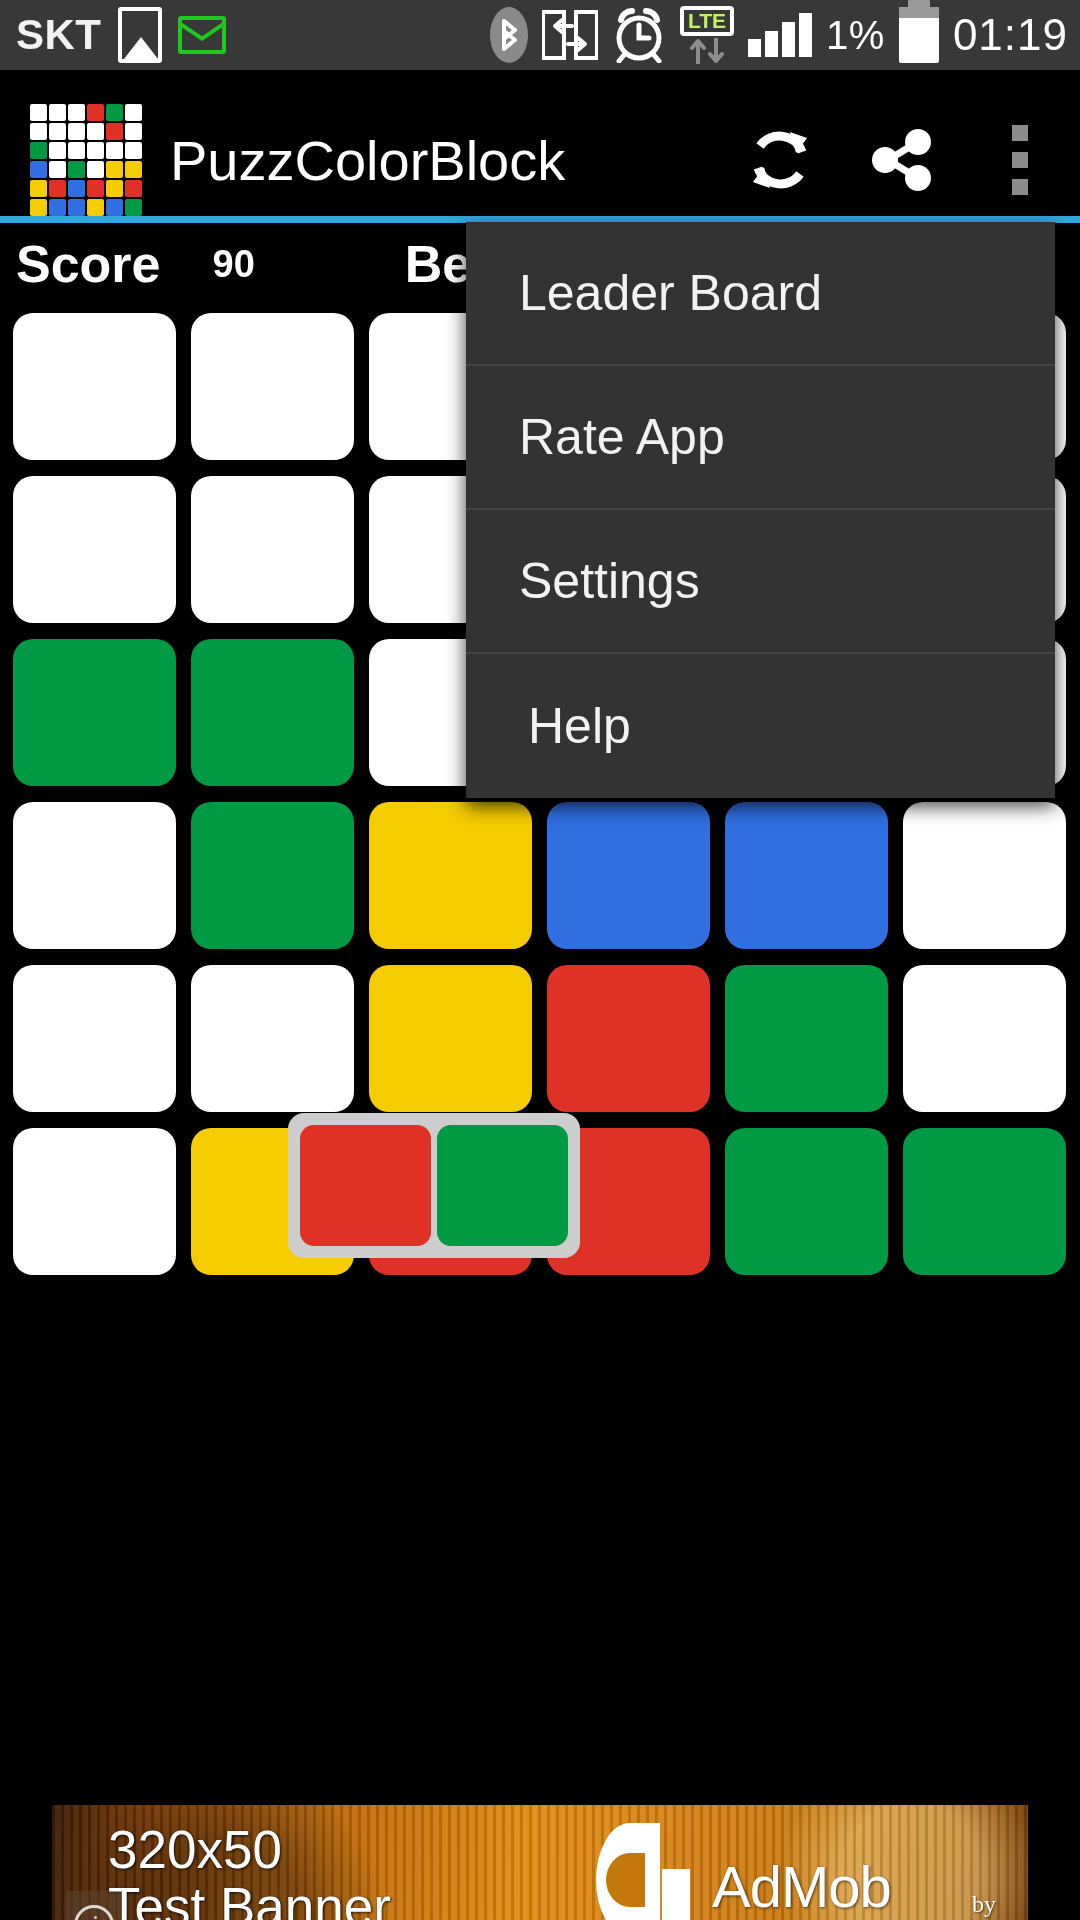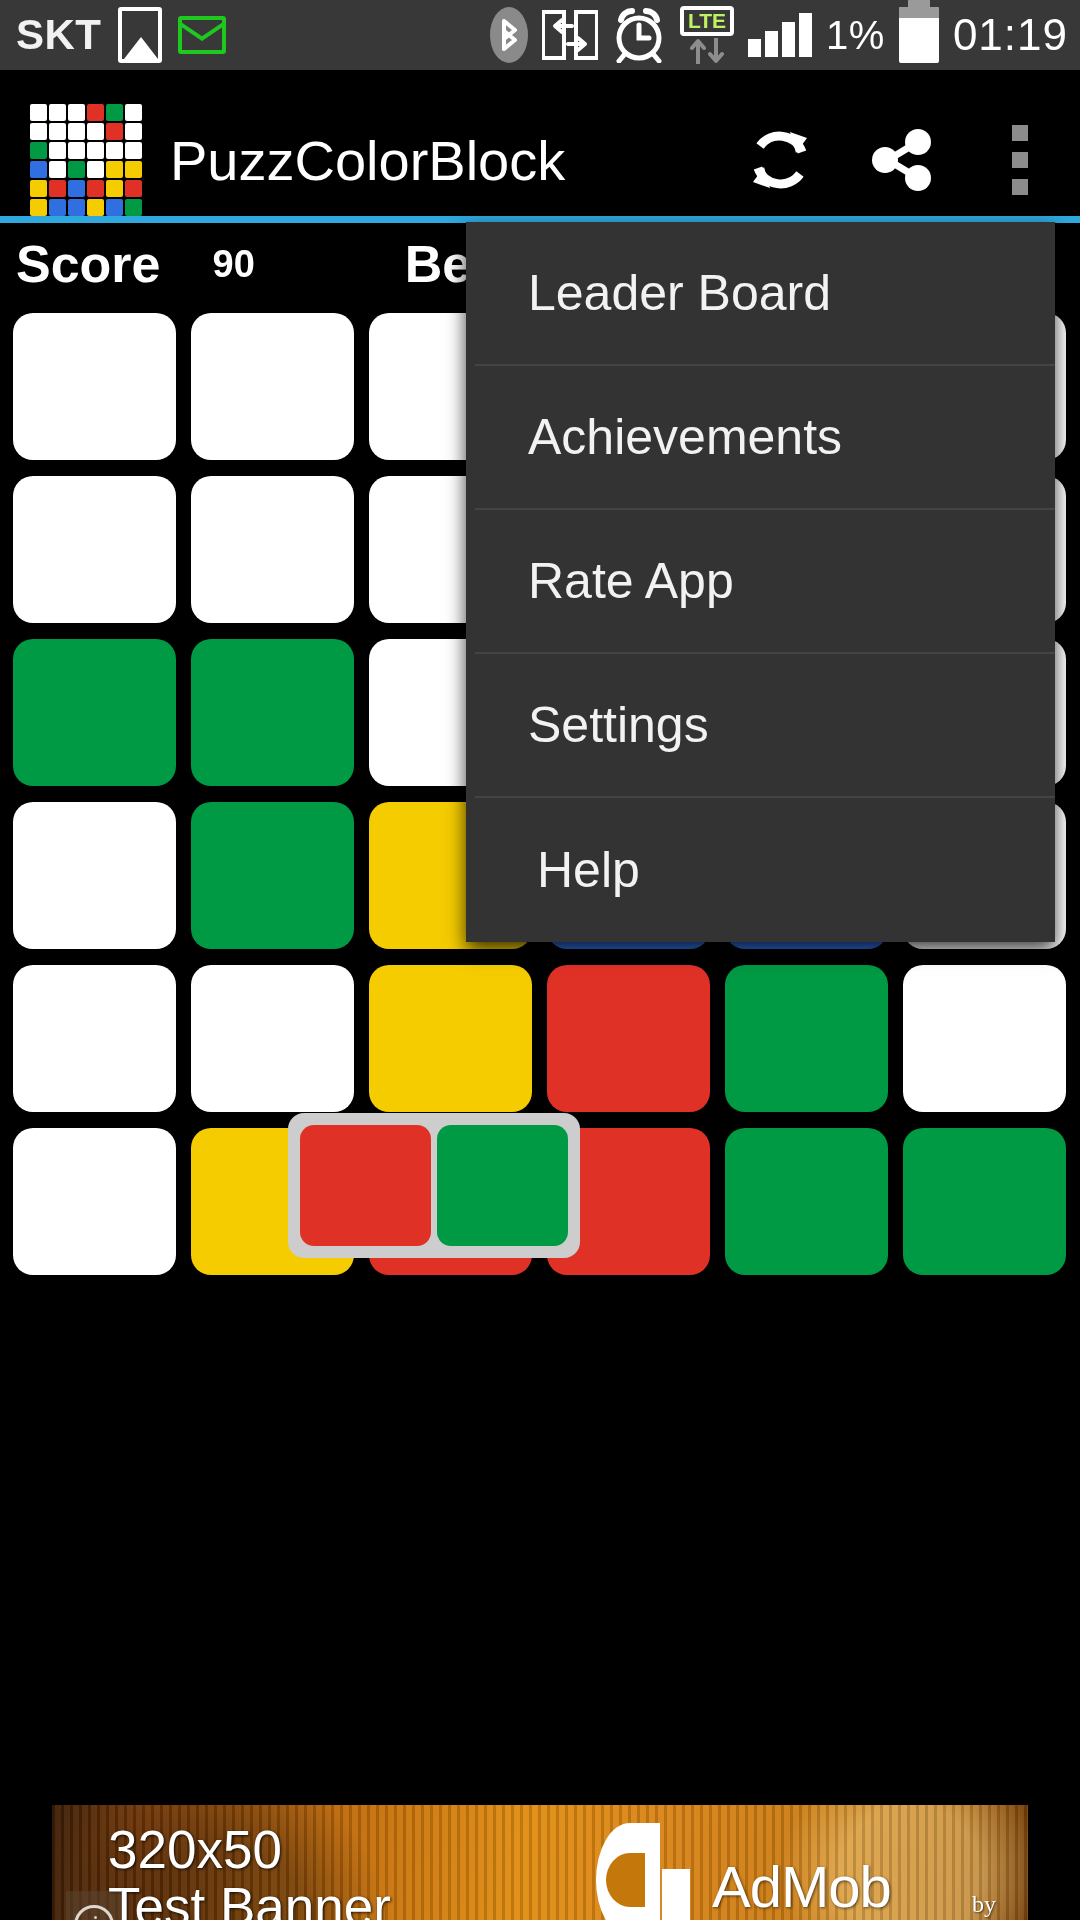--- a/index.html
+++ b/index.html
@@ -104,21 +104,20 @@
     background:#cdcdcd; border-radius:16px; padding:12px;
     display:flex; gap:6px;
   }
   .piece .cell{ width:131px; height:121px; border-radius:14px; }
 
   
   .menu{
     position:absolute; left:466px; top:222px; width:589px;
     background:#333333; z-index:50;
     box-shadow:0 8px 18px rgba(0,0,0,0.75);
-    padding-left:9px;
   }
   .menu-item{
     height:144px; display:flex; align-items:center;
     color:#f2f2f2; font-size:50px; padding-left:53px;
     border-bottom:2px solid #444444;
   }
   .menu-item:last-child{ border-bottom:none;margin-left:9px; }
 
   
   .ad{
@@ -342,21 +341,20 @@
       <div class="cell" style="background: rgb(0, 153, 68);"></div>
     </div>
 
   <div class="piece" id="piece" style="background: rgb(205, 205, 205);">
       <div class="cell" style="background: rgb(224, 49, 39);"></div>
       <div class="cell" style="background: rgb(0, 153, 68);"></div>
     </div>
 
   <div class="menu" id="menu">
       <div class="menu-item">Leader Board</div>
-      <div class="menu-item">Achievements</div>
       <div class="menu-item">Rate App</div>
       <div class="menu-item">Settings</div>
       <div class="menu-item">Help</div>
     </div>
 
   <div class="ad">
     <div class="ad-text">
       <div>320x50</div>
       <div>Test Banner</div>
     </div>

